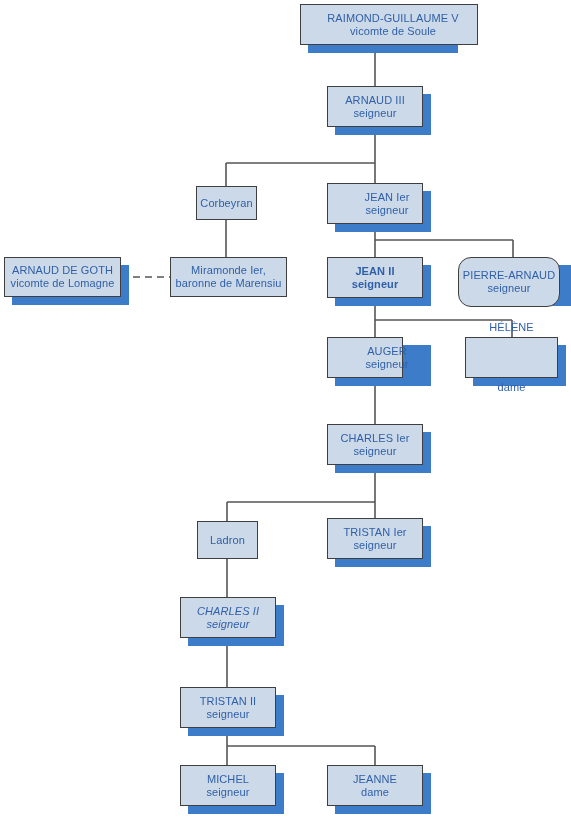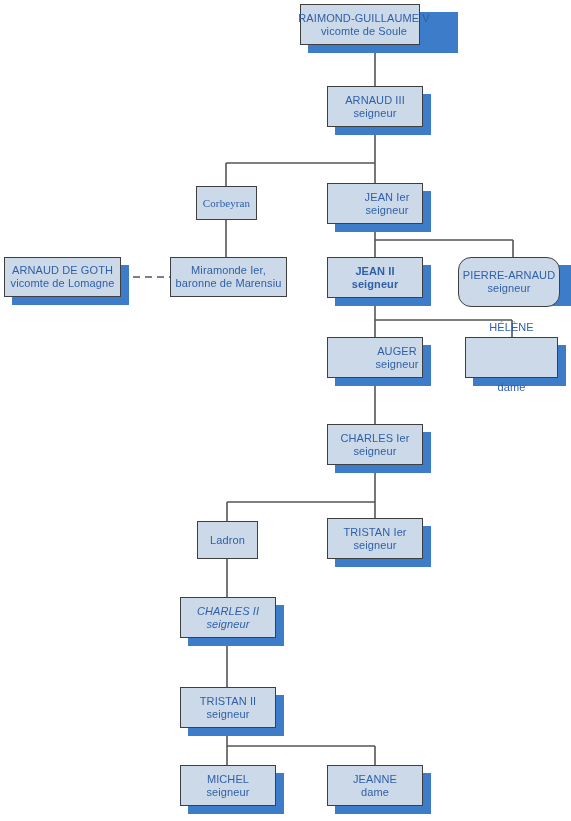--- a/index.html
+++ b/index.html
@@ -100,30 +100,30 @@
       <path d="M227,638 L227,687"></path>
 
       <path d="M227,728 L227,765"></path>
       <path d="M227,746 L375,746"></path>
       <path d="M375,746 L375,765"></path>
     </g>
   </svg>
 
   <div id="node-layer">
       <div class="shadow" style="left: 308px; top: 12px; width: 150px; height: 41px;"></div>
-      <div class="node" style="left: 300px; top: 4px; width: 120px; height: 41px; padding-left: 8px;">
+      <div class="node" style="left: 300px; top: 4px; width: 178px; height: 41px; padding-left: 8px;">
         <span class="line1">RAIMOND-GUILLAUME V</span>
         <span class="line2">vicomte de Soule</span>
       </div>
       <div class="shadow" style="left: 335px; top: 94px; width: 96px; height: 41px;"></div>
       <div class="node" style="left: 327px; top: 86px; width: 96px; height: 41px;">
         <span class="line1">ARNAUD III</span>
         <span class="line2">seigneur</span>
       </div>
-      <div class="node empty-sub" style="left: 196px; top: 186px; width: 61px; height: 34px; font-family: Liberation Serif, serif;">
+      <div class="node empty-sub" style="left: 196px; top: 186px; width: 61px; height: 34px;">
         <span class="line1">Corbeyran</span>
       </div>
       <div class="shadow" style="left: 335px; top: 191px; width: 96px; height: 41px;"></div>
       <div class="node" style="left: 327px; top: 183px; width: 96px; height: 41px; padding-left: 24px;">
         <span class="line1">JEAN Ier</span>
         <span class="line2">seigneur</span>
       </div>
       <div class="shadow" style="left: 12px; top: 265px; width: 117px; height: 40px;"></div>
       <div class="node" style="left: 170px; top: 257px; width: 117px; height: 40px;">
         <span class="line1">Miramonde Ier,</span>
@@ -137,21 +137,21 @@
       <div class="node" style="left: 327px; top: 257px; width: 96px; height: 41px; font-weight: bold;">
         <span class="line1">JEAN II</span>
         <span class="line2">seigneur</span>
       </div>
       <div class="shadow" style="left: 470px; top: 265px; width: 102px; height: 41px;"></div>
       <div class="node" style="left: 458px; top: 257px; width: 102px; height: 50px; border-radius: 13px;">
         <span class="line1">PIERRE-ARNAUD</span>
         <span class="line2">seigneur</span>
       </div>
       <div class="shadow" style="left: 335px; top: 345px; width: 96px; height: 41px;"></div>
-      <div class="node" style="left: 327px; top: 337px; width: 96px; height: 41px; padding-left: 44px;">
+      <div class="node" style="left: 327px; top: 337px; width: 76px; height: 41px; padding-left: 44px;">
         <span class="line1">AUGER</span>
         <span class="line2">seigneur</span>
       </div>
       <div class="shadow" style="left: 473px; top: 345px; width: 93px; height: 41px;"></div>
       <div class="node" style="left: 465px; top: 337px; width: 93px; height: 41px; gap: 47px;">
         <span class="line1">HÉLÈNE</span>
         <span class="line2">dame</span>
       </div>
       <div class="shadow" style="left: 335px; top: 432px; width: 96px; height: 41px;"></div>
       <div class="node" style="left: 327px; top: 424px; width: 96px; height: 41px;">

